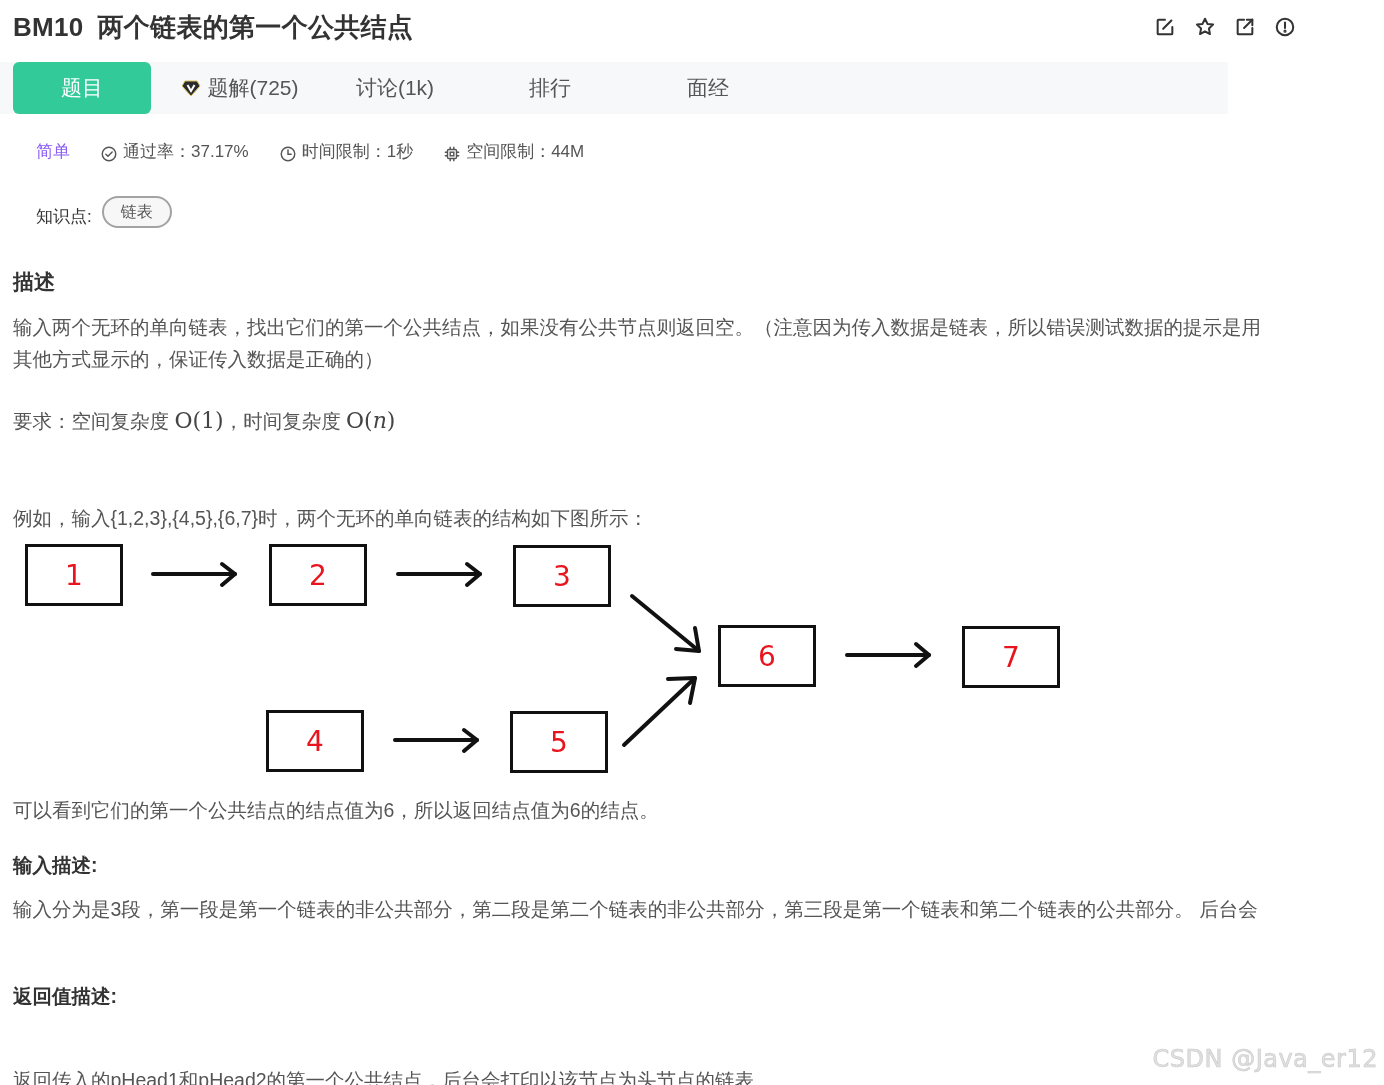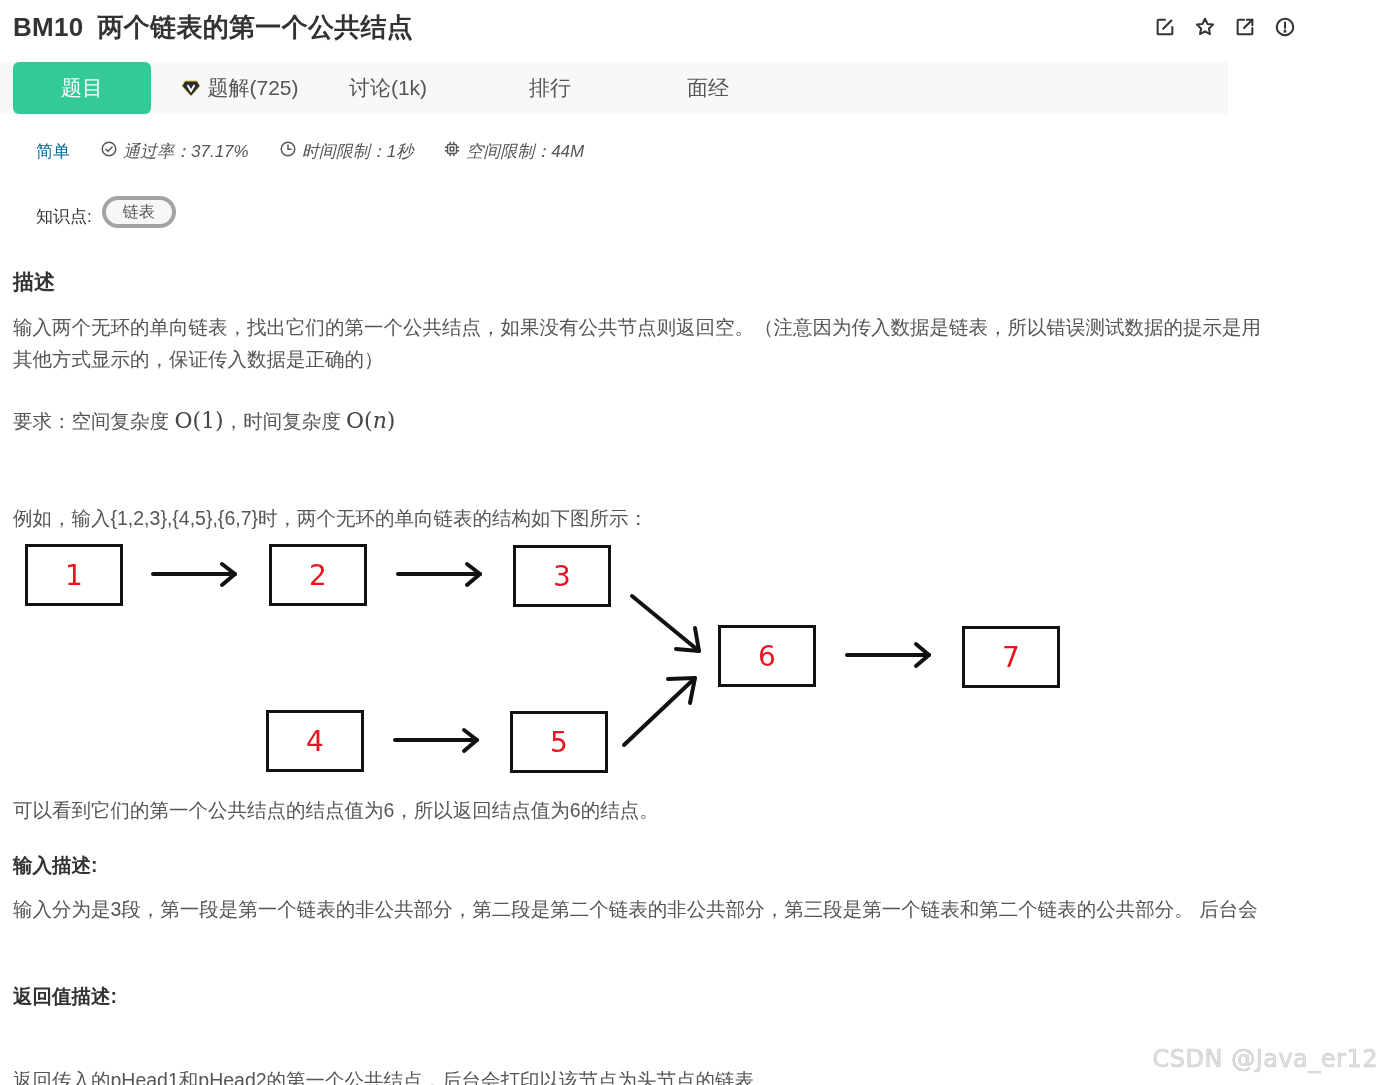--- a/index.html
+++ b/index.html
@@ -12,26 +12,26 @@
   .header-icons { position: absolute; right: 0; top: 16px; display: flex; gap: 18px; padding-right: 0; }
   .hicon { width: 22px; height: 22px; display: inline-flex; align-items: center; justify-content: center; cursor: pointer; }
   .hicon svg { width: 22px; height: 22px; }
 
   .tabs { position: absolute; left: 0; top: 62px; width: 1228px; height: 52px; background: #f7f8fa; }
   .tab { position: absolute; top: 0; height: 52px; display: flex; align-items: center; justify-content: center; font-size: 21px; color: #555; cursor: pointer; }
   .tab.active { background: #32ca99; color: #fff; border-radius: 6px; left: 13px; width: 138px; }
   .tab .vicon { width: 20px; height: 20px; margin-right: 6px; }
 
   .meta { position: absolute; left: 36px; top: 140px; display: flex; align-items: center; font-size: 17px; color: #555; }
-  .meta .difficulty { color: #0369a1; margin-right: 30px; }
-  .meta .item { display: flex; align-items: flex-start; margin-right: 30px; font-style: italic; }
+  .meta .difficulty { color: #8b5cf6; margin-right: 30px; }
+  .meta .item { display: flex; align-items: flex-end; margin-right: 30px; }
   .meta .item svg { width: 18px; height: 18px; margin-right: 5px; }
 
   .knowledge { position: absolute; left: 36px; top: 196px; display: flex; align-items: flex-end; font-size: 17px; color: #333; }
-  .tag { margin-left: 10px; height: 32px; padding: 0 17px; border: 4px solid #a3a3a3; border-radius: 16px; background: #f7f7f7; display: flex; align-items: center; font-size: 16px; color: #555; cursor: pointer; }
+  .tag { margin-left: 10px; height: 32px; padding: 0 17px; border: 2px solid #a3a3a3; border-radius: 16px; background: #f7f7f7; display: flex; align-items: center; font-size: 16px; color: #555; cursor: pointer; }
 
   .section-title { position: absolute; left: 13px; font-size: 21px; font-weight: bold; color: #333; }
   .para { position: absolute; left: 13px; width: 1360px; font-size: 19.5px; color: #555; line-height: 32px; }
   .math { font-family: "DejaVu Serif", "Liberation Serif", serif; font-size: 22px; color: #444; }
   .math i { font-style: italic; }
 
   .diagram { position: absolute; left: 0; top: 540px; width: 1100px; height: 240px; }
   .node { position: absolute; width: 98px; height: 62px; border: 3px solid #111; background: #fff; display: flex; align-items: center; justify-content: center; color: #e8141e; font-size: 28px; font-family: "DejaVu Sans", sans-serif; }
   .diagram svg.arrows { position: absolute; left: 0; top: 0; }
 
@@ -77,21 +77,21 @@
   <div class="tab active">
     <span>题目</span>
   </div>
   <div class="tab" style="left:170px;width:140px;">
     <svg class="vicon" viewBox="0 0 20 20">
         <path d="M4 3h12l3 5-9 10L1 8z" fill="#2c2c2c" stroke="#d8c15a" stroke-width="1"></path>
         <path d="M6.5 7l3.5 6 3.5-6" fill="none" stroke="#fff" stroke-width="2"></path>
       </svg>
     <span>题解(725)</span>
   </div>
-  <div class="tab" style="left:333px;width:110px;">
+  <div class="tab" style="left:340px;width:110px;">
     <span>讨论(1k)</span>
   </div>
   <div class="tab" style="left:510px;width:80px;">
     <span>排行</span>
   </div>
   <div class="tab" style="left:668px;width:80px;">
     <span>面经</span>
   </div>
 </div>
 

